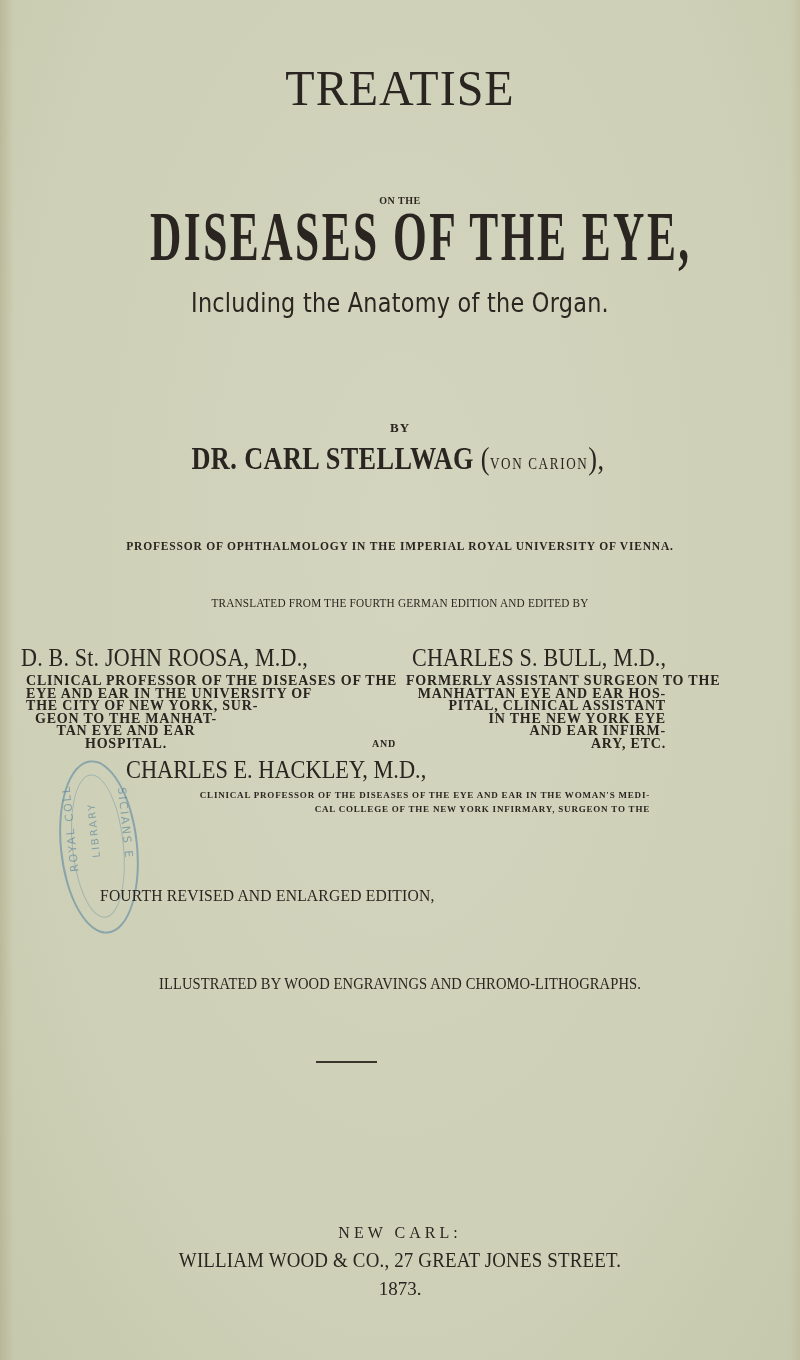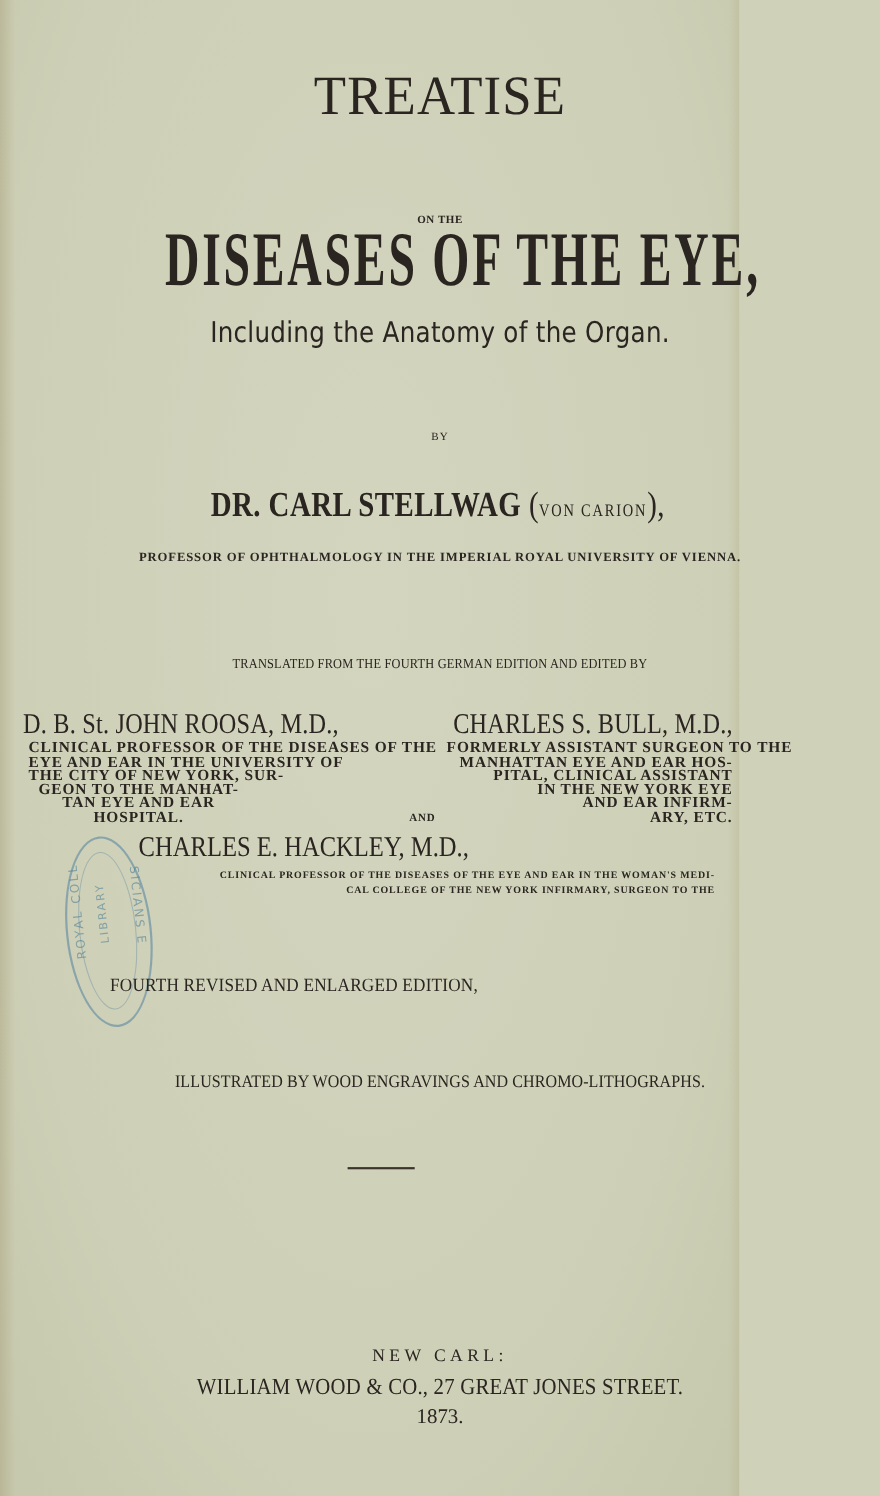--- a/index.html
+++ b/index.html
@@ -4,40 +4,40 @@
   <style>
     html, body { margin: 0; padding: 0; }
     body {
       width: 800px; height: 1360px; overflow: hidden;
       background: #cfd1b9;
       position: relative;
       color: #2a2520;
       font-family: "Liberation Serif", "DejaVu Serif", serif;
     }
     .page {
-      position: absolute; left: 0; top: 0; width: 672px; height: 1360px;
+      position: absolute; left: 0; top: 0; width: 800px; height: 1360px;
       background:
         linear-gradient(90deg, rgba(160,150,110,0.35) 0px, rgba(160,150,110,0) 14px),
         linear-gradient(270deg, rgba(170,165,120,0.25) 0px, rgba(170,165,120,0) 10px),
         radial-gradient(ellipse at 50% 40%, #d3d5bf 0%, #cdcfb6 70%, #c6c8ad 100%);
     }
     .line { position: absolute; left: 0; width: 800px; text-align: center; white-space: nowrap; }
     .abs { position: absolute; white-space: nowrap; }
 
     .treatise { top: 60px; font-size: 48px; letter-spacing: 1px; transform: scaleY(1.05); }
     .on-the { top: 159px; font-size: 10px; font-weight: bold; letter-spacing: 0.5px; margin-top: 36px; }
     .diseases { top: 197px; font-size: 70px; letter-spacing: 4px; font-weight: bold;
       transform: scaleX(0.62); transform-origin: 50% 50%; left: -2px; }
     .including { top: 288px; font-size: 26px; font-family: "DejaVu Sans", sans-serif; letter-spacing: 0.3px;
       transform: scaleX(0.86); }
-    .by { top: 392px; font-size: 10px; font-weight: normal; letter-spacing: 1px; }
+    .by { top: 420px; font-size: 13px; font-weight: bold; letter-spacing: 1px; }
     .author { top: 440px; font-size: 32px; font-weight: bold; letter-spacing: 0.5px; transform: scaleX(0.82); left: -2px; }
     .author .sc { font-size: 16px; font-weight: normal; letter-spacing: 2px; }
     .author .paren { font-weight: normal; }
-    .professor { top: 501px; font-size: 11.5px; font-weight: bold; letter-spacing: 0.8px; }
+    .professor { top: 540px; font-size: 11.5px; font-weight: bold; letter-spacing: 0.8px; }
     .translated { top: 596px; font-size: 12.5px; letter-spacing: 0.2px; transform: scaleX(0.9); }
 
     .ed-name { font-size: 26px; letter-spacing: 0.2px; transform: scaleX(0.85); transform-origin: 0 50%; }
     .ed1-name { left: 21px; top: 643px; }
     .ed2-name { left: 270px; top: 643px; }
     .cred { font-size: 14px; font-weight: bold; letter-spacing: 0.8px; text-align: center; line-height: 12.6px; }
     .ed1-cred { left: 26px; top: 675px; width: 200px; }
     .ed2-cred { left: 272px; top: 675px; width: 172px; }
     .and-word { font-size: 10px; font-weight: bold; letter-spacing: 0.8px; }
 

